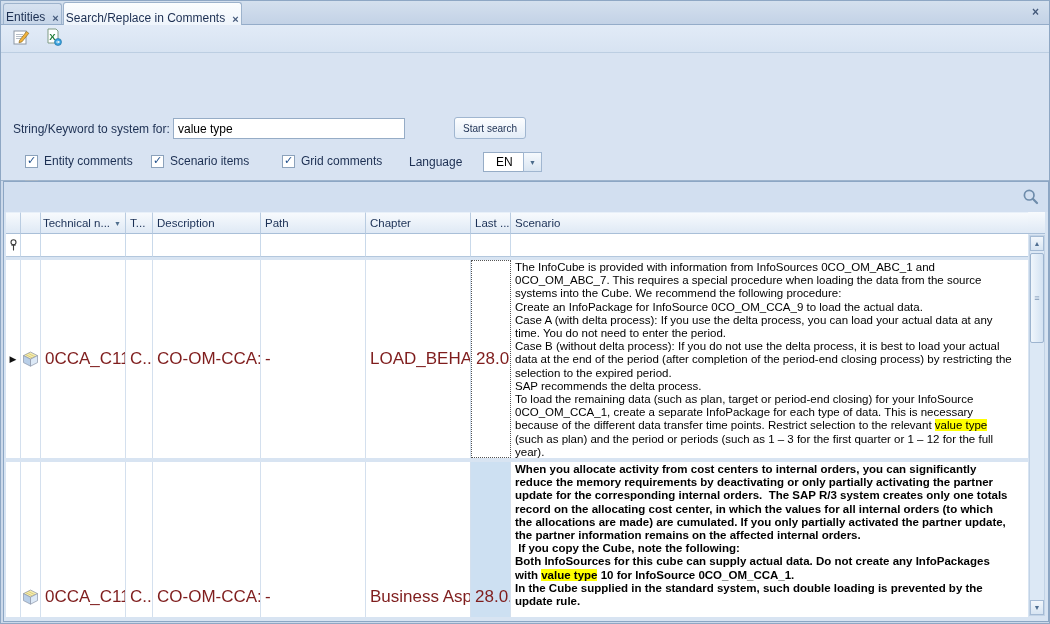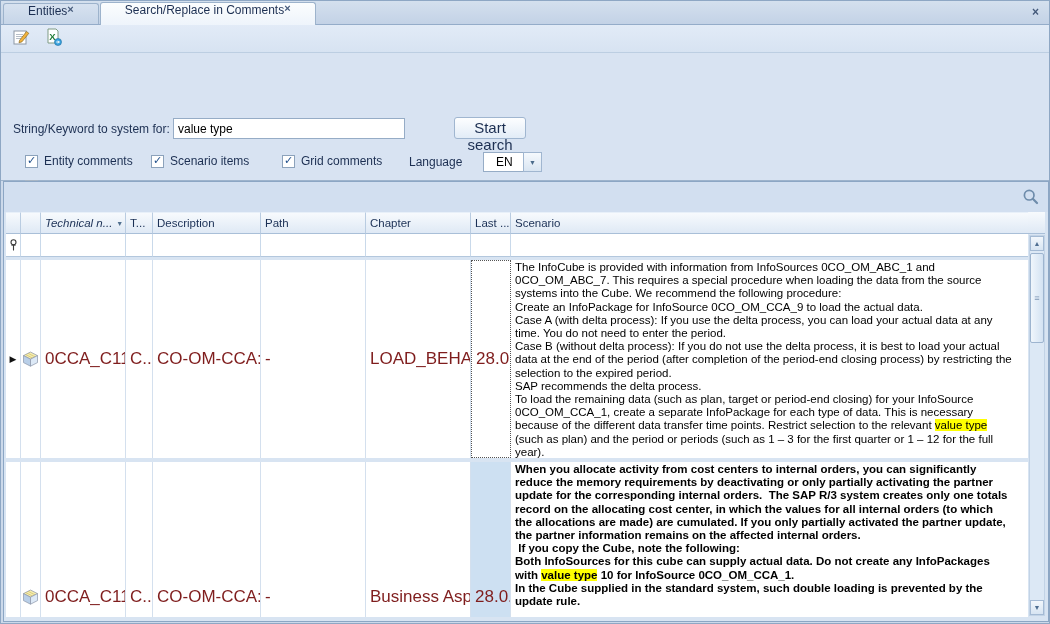--- a/index.html
+++ b/index.html
@@ -6,55 +6,55 @@
   body{
     width:1050px;height:624px;overflow:hidden;
     font-family:"Liberation Sans","DejaVu Sans",sans-serif;
     background:#ccd9ea;
     -webkit-font-smoothing:antialiased;
   }
   .window{position:relative;width:1050px;height:624px;box-sizing:border-box;border:1px solid #8ea7c4;background:#ccd9ea;}
 
   
   .tabstrip{position:relative;height:24px;background:linear-gradient(#d4e0ee,#c3d2e6);border-bottom:1px solid #94acc9;display:flex;align-items:flex-end;padding-left:2px;box-sizing:border-box;}
-  .tab{display:flex;align-items:flex-start;height:20px;padding:0 24px;margin-right:1px;
+  .tab{display:flex;align-items:flex-end;gap:7px;height:20px;padding:0 2px;margin-right:1px;
        border:1px solid #9db3cc;border-bottom:none;border-radius:3px 3px 0 0;
        background:linear-gradient(#d7e2f0,#c6d5e8);font-size:12px;color:#1c2f52;cursor:default;}
   .tab.active{background:linear-gradient(#fbfdfe,#eef4fb);height:22px;position:relative;z-index:2;margin-bottom:-1px;}
   .tab-close{font-size:11px;font-weight:bold;color:#44597a;line-height:1;}
   .strip-close{margin-left:auto;align-self:center;margin-right:10px;margin-bottom:2px;font-size:12px;font-weight:bold;color:#44597a;}
 
   
   .toolbar{height:27px;background:linear-gradient(#e2ebf7,#d7e3f2);border-bottom:1px solid #bccee2;display:flex;align-items:center;}
   .tool-btn{width:24px;height:22px;margin-left:8px;border:none;background:transparent;display:flex;align-items:center;justify-content:center;padding:0;}
 
   
   .form{position:relative;height:127px;background:#d8e3f2;border-bottom:1px solid #9db3cc;font-size:12px;color:#1c2f52;}
   .flabel{position:absolute;white-space:nowrap;}
   .tinput{position:absolute;height:19px;width:222px;border:1px solid #96acc6;background:#fff;font-family:inherit;font-size:12px;color:#000;padding:0 4px;}
-  .fbtn{position:absolute;width:72px;height:22px;border:1px solid #a0b6d0;border-radius:3px;background:linear-gradient(#fdfeff,#e2ecf7);font-family:inherit;font-size:15px;color:#1c2f52;}
+  .fbtn{position:absolute;width:72px;height:22px;border:1px solid #a0b6d0;border-radius:3px;background:linear-gradient(#fdfeff,#e2ecf7);font-family:inherit;font-size:10px;color:#1c2f52;}
   .cb{position:absolute;display:flex;align-items:center;gap:6px;}
   .cbbox{width:13px;height:13px;box-sizing:border-box;border:1px solid #8ca2bb;background:#fff;display:flex;align-items:center;justify-content:center;}
   .cbbox .mark{display:none;font-size:11px;font-weight:bold;color:#21508c;line-height:1;margin-top:-1px;}
   .cb.checked .cbbox .mark{display:block;}
   .combo{position:absolute;display:flex;height:20px;box-sizing:border-box;}
   .combo .cfield{width:27px;border:1px solid #96acc6;border-right:none;background:#fff;display:flex;align-items:center;padding-left:12px;font-size:12px;color:#000;}
   .combo .cbtn{width:17px;border:1px solid #a0b6d0;background:linear-gradient(#f5f9fd,#d9e5f2);display:flex;align-items:center;justify-content:center;font-size:7px;color:#4a6a8a;}
 
   
   .grid{position:absolute;top:180px;left:2px;width:1046px;height:441px;box-sizing:border-box;border:1px solid #8ca6c4;background:#d8e4f2;overflow:hidden;}
   .group-panel{height:30px;display:flex;align-items:center;padding:0 8px;box-sizing:border-box;background:#d2dff0;font-size:12px;color:#1b2b4a;}
   .gsearch{margin-left:auto;display:flex;align-items:center;}
   .gbody{position:absolute;top:30px;left:2px;right:20px;bottom:4px;overflow:hidden;}
   .grow{display:grid;grid-template-columns:15px 20px 85px 27px 108px 105px 105px 40px 1fr;}
   .header-row{height:22px;}
   .hcell{box-sizing:border-box;border-right:1px solid #b9cce1;border-bottom:1px solid #a9bfd8;border-top:1px solid #e8f0f9;
          background:linear-gradient(#f7fafd,#dfe9f5);display:flex;align-items:center;padding:0 4px;
          font-size:11.5px;color:#1b3055;white-space:nowrap;overflow:hidden;}
-  .hcell.sorted{justify-content:space-between;font-style:italic;}
+  .hcell.sorted{justify-content:flex-end;}
   .sort-glyph{font-size:7px;color:#51708f;margin-left:4px;}
   .header-cap{position:absolute;right:3px;top:30px;width:17px;height:22px;background:linear-gradient(#f7fafd,#dfe9f5);border-bottom:1px solid #a9bfd8;box-sizing:border-box;}
   .filter-row{height:23px;background:#fff;}
   .fcell{box-sizing:border-box;border-right:1px solid #c9d9ea;border-bottom:1px solid #b3c7dd;display:flex;align-items:center;justify-content:center;}
   .sep3{height:3px;}
   .sep4{height:4px;}
   .data-row{background:#fff;}
   .dcell{box-sizing:border-box;border-right:1px solid #d4e0ee;display:flex;align-items:center;padding:0 4px;font-size:17px;color:#7f1d1d;white-space:nowrap;overflow:hidden;}
   .row1{height:198px;}
   .row2{height:270px;}

